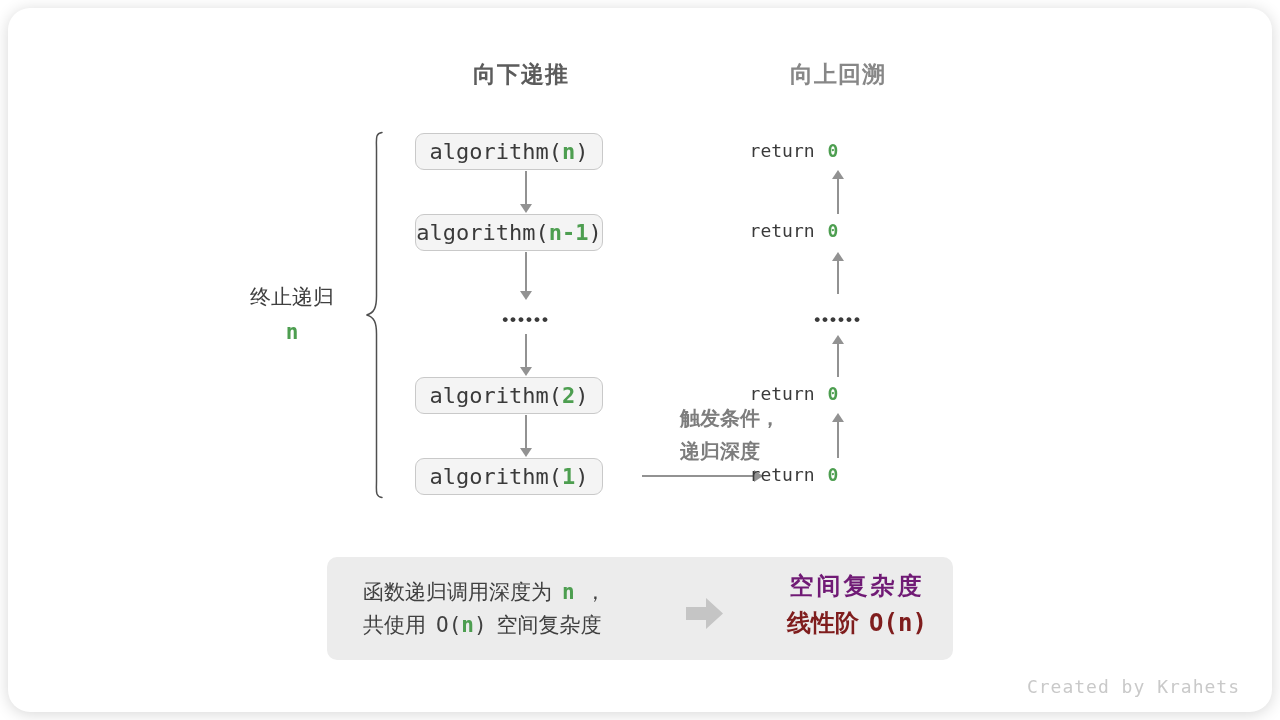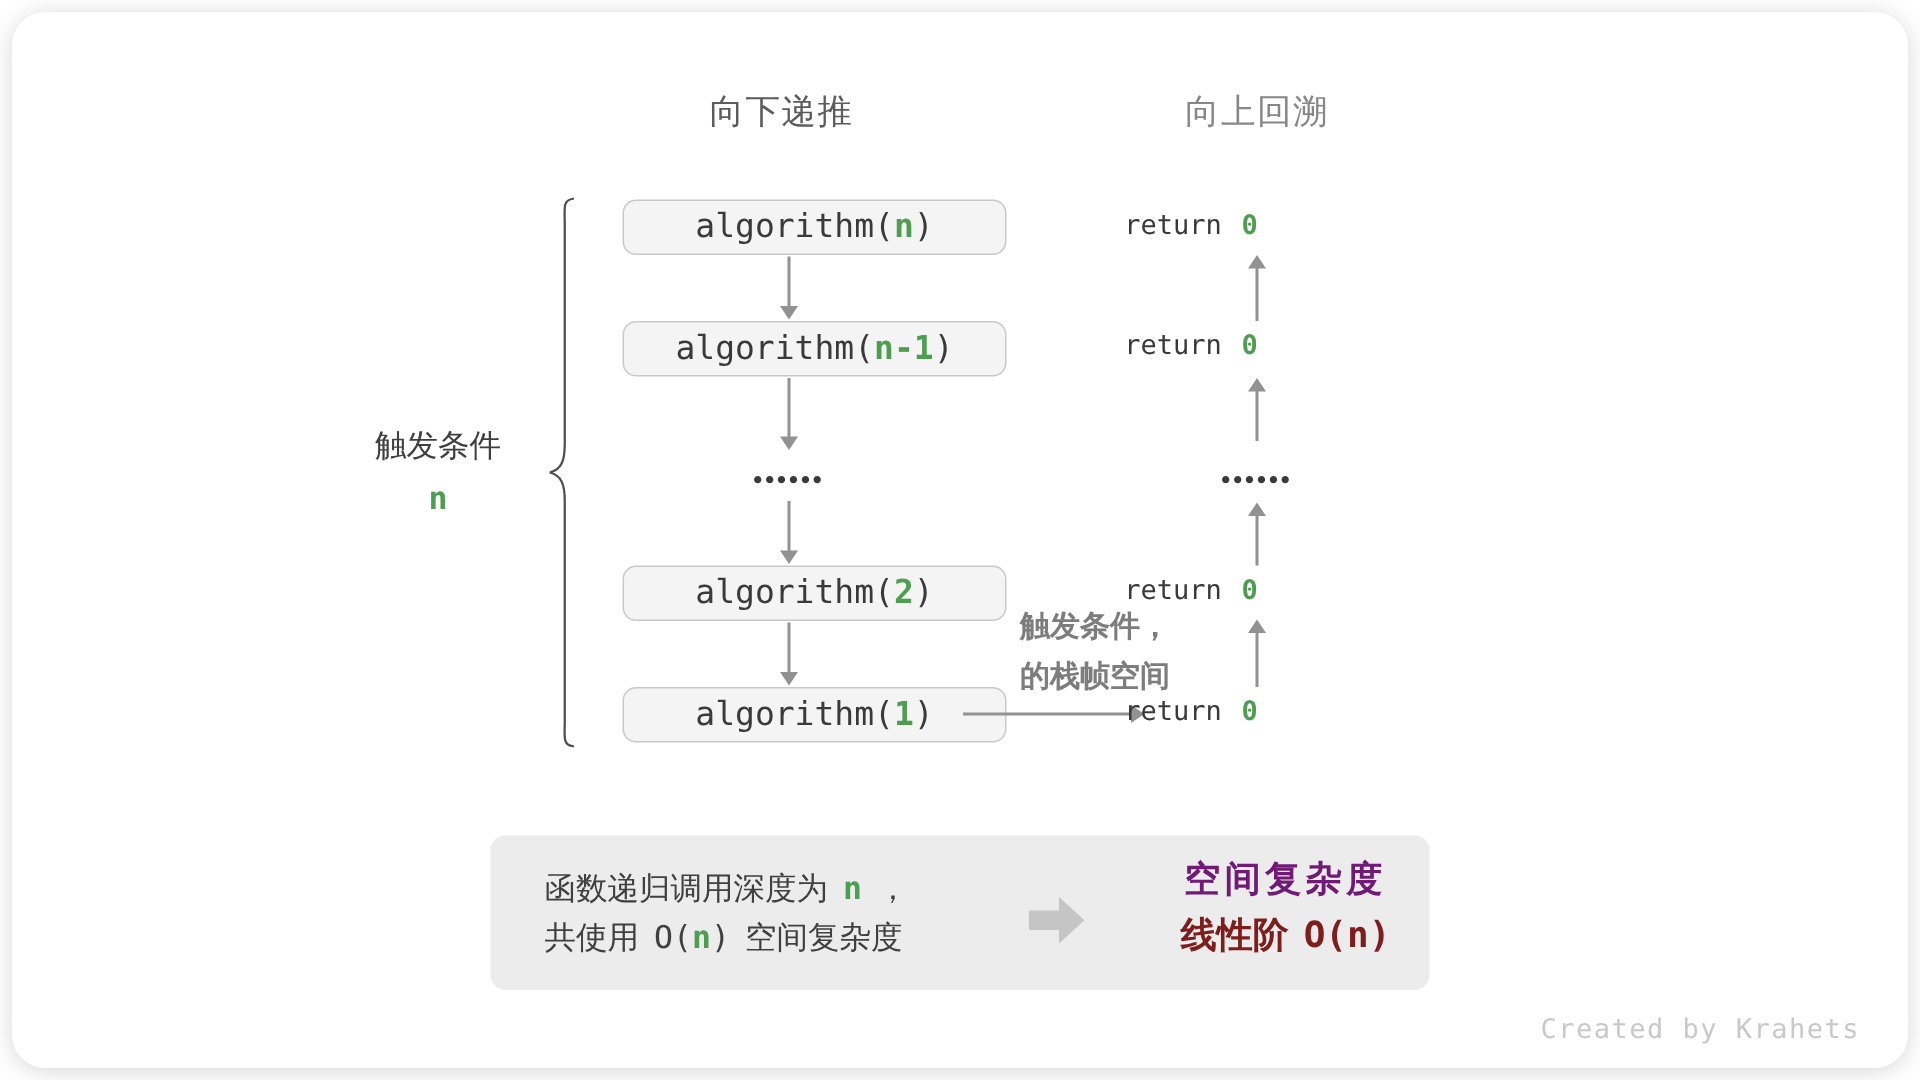--- a/index.html
+++ b/index.html
@@ -7,25 +7,25 @@
               font-family:"Liberation Sans", sans-serif; }
   .card { position:absolute; left:8px; top:8px; width:1264px; height:704px;
           background:#ffffff; border-radius:22px;
           box-shadow:0 2px 16px rgba(0,0,0,0.16); }
 
   .mono { font-family:"DejaVu Sans Mono", monospace; }
   .green { color:#4d9e50; font-weight:bold; }
   .abs { position:absolute; }
 
   .col-header { position:absolute; width:200px; text-align:center;
-                font-size:23px; font-weight:normal; letter-spacing:1px; }
+                font-size:23px; font-weight:bold; letter-spacing:1px; }
   .hdr-down { left:421px; top:59px; color:#5c5c5c; }
   .hdr-up   { left:738px; top:59px; color:#878787; }
 
-  .call-box { position:absolute; left:415px; width:256px; height:37px;
+  .call-box { position:absolute; left:415px; width:188px; height:37px;
               background:#f4f4f4; border:1.5px solid #c9c9c9; border-radius:9px;
               display:flex; align-items:center; justify-content:center;
               font-family:"DejaVu Sans Mono", monospace; font-size:22px; color:#3a3a3a; }
 
   .ret-row { position:absolute; left:724px; width:140px; text-align:center;
              font-family:"DejaVu Sans Mono", monospace; font-size:18px;
              color:#3a3a3a; line-height:26px; }
   .ret-row .green { margin-left:13px; }
 
   .dots { position:absolute; width:120px; text-align:center; font-size:17px;
@@ -84,21 +84,21 @@
 <div class="card"></div>
 
 <div class="col-header hdr-down">向下递推</div>
 <div class="col-header hdr-up">向上回溯</div>
 
 <svg class="abs" style="left:363px; top:131px;" width="22" height="368" viewBox="0 0 22 368">
   <path d="M 19 1.5 C 12 2.5, 13.5 8, 13.5 18 L 13.5 165 C 13.5 176, 11.5 182, 3.5 184
            C 11.5 186, 13.5 192, 13.5 203 L 13.5 350 C 13.5 360, 12 365.5, 19 366.5" fill="none" stroke="#4f4f4f" stroke-width="1.5" stroke-linecap="round"></path>
 </svg>
 <div class="depth">
-  <div class="depth-text">触发条件</div>
+  <div class="depth-text">终止递归</div>
   <div class="depth-n green">n</div>
 </div>
 
 <div class="call-box" style="top:133px;">
   <span>algorithm(</span>
     <span class="green">n</span>
     <span>)</span>
 </div>
 <div class="varrow down" style="left:520px; top:171px; height:42px;"></div>
 
@@ -121,21 +121,21 @@
 
 <div class="call-box" style="top:458px;">
   <span>algorithm(</span>
     <span class="green">1</span>
     <span>)</span>
 </div>
 
 <div class="harrow"></div>
 <div class="terminate">
   <div>触发条件，</div>
-  <div>的栈帧空间</div>
+  <div>递归深度</div>
 </div>
 
 <div class="ret-row" style="top:138px;">
   <span>return</span><span class="green">0</span>
 </div>
 <div class="varrow up" style="left:832px; top:170px; height:44px;"></div>
 
 <div class="ret-row" style="top:218px;">
   <span>return</span><span class="green">0</span>
 </div>

